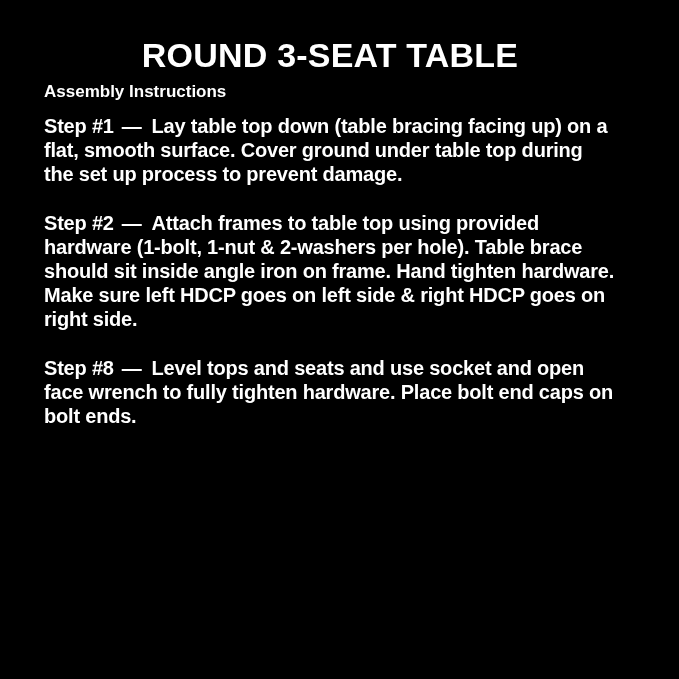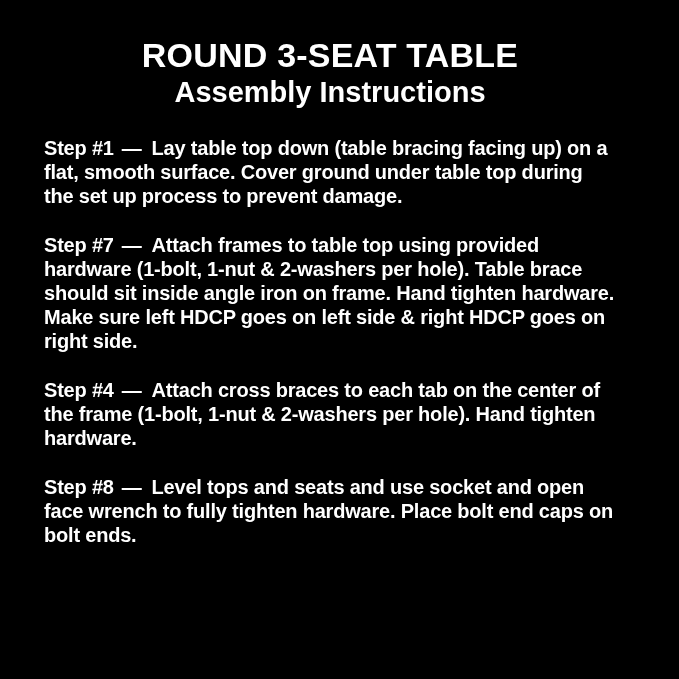--- a/index.html
+++ b/index.html
@@ -22,27 +22,27 @@
   .title {
     margin: 0;
     text-align: center;
     font-size: 34px;
     line-height: 38px;
     letter-spacing: 0.2px;
     font-weight: bold;
   }
   .subtitle {
     margin: 4px 0 0 0;
-    text-align: center;
-    font-size: 29px;
+    text-align: left;
+    font-size: 17px;
     line-height: 28px;
     font-weight: bold;
   }
   .steps {
-    margin-top: 30px;
+    margin-top: 8px;
   }
   .step {
     margin: 0 0 25px 0;
     font-size: 20px;
     line-height: 24px;
     letter-spacing: -0.2px;
   }
   .step-sep {
     display: inline-block;
     margin: 0 10px 0 8px;
@@ -51,21 +51,20 @@
 </head>
 <body>
 
 <div class="page">
   <h1 class="title">ROUND 3-SEAT TABLE</h1>
   <h2 class="subtitle">Assembly Instructions</h2>
 
   <div class="steps">
     <p class="step"><span>Step #1</span><span class="step-sep">—</span><span>Lay table top down (table bracing facing up) on a flat, smooth surface. Cover ground under table top during the set up process to prevent damage.</span></p>
 
-    <p class="step"><span>Step #7</span><span class="step-sep">—</span><span>Attach frames to table top using provided hardware (1-bolt, 1-nut &amp; 2-washers per hole). Table brace should sit inside angle iron on frame. Hand tighten hardware. Make sure left HDCP goes on left side &amp; right HDCP goes on right side.</span></p>
+    <p class="step"><span>Step #2</span><span class="step-sep">—</span><span>Attach frames to table top using provided hardware (1-bolt, 1-nut &amp; 2-washers per hole). Table brace should sit inside angle iron on frame. Hand tighten hardware. Make sure left HDCP goes on left side &amp; right HDCP goes on right side.</span></p>
 
 
-    <p class="step"><span>Step #4</span><span class="step-sep">—</span><span>Attach cross braces to each tab on the center of the frame (1-bolt, 1-nut &amp; 2-washers per hole). Hand tighten hardware.</span></p>
 
 
     <p class="step"><span>Step #8</span><span class="step-sep">—</span><span>Level tops and seats and use socket and open face wrench to fully tighten hardware. Place bolt end caps on bolt ends.</span></p>
   </div>
 </div>
 
 </body></html>

